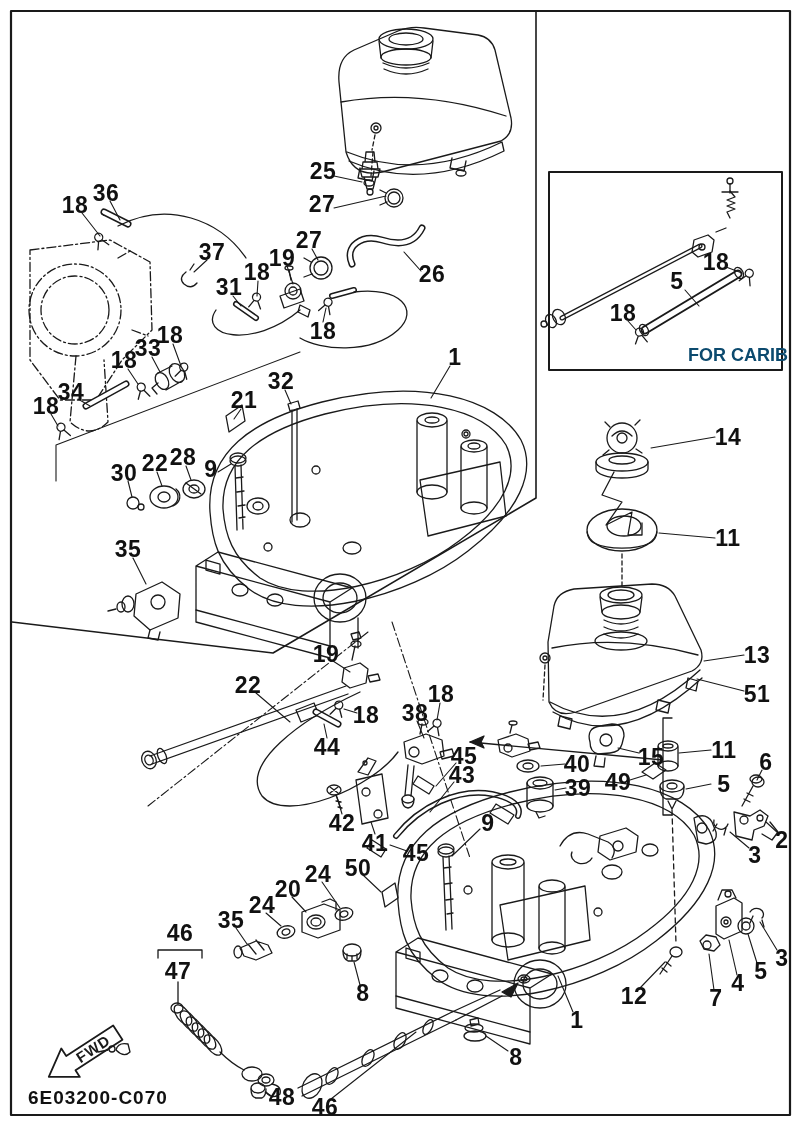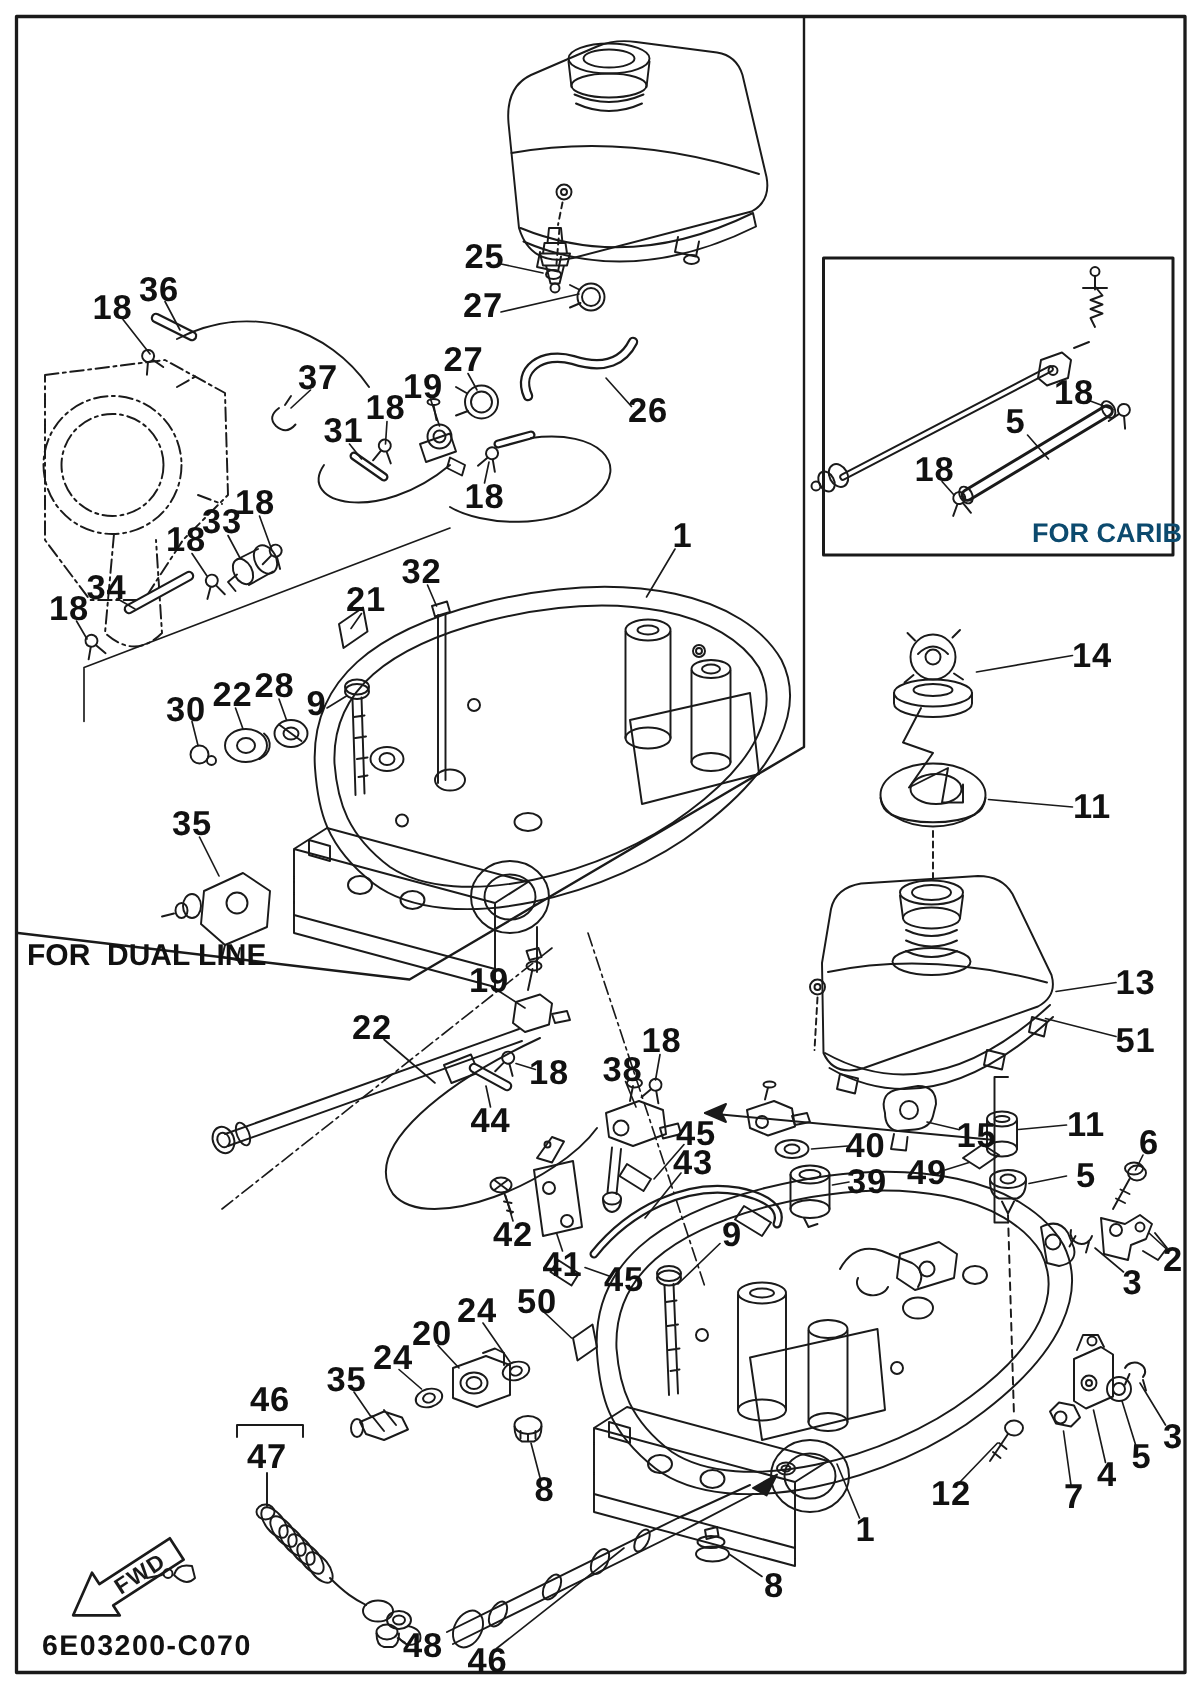--- a/index.html
+++ b/index.html
@@ -522,17 +522,16 @@
       <div class="callout" style="left: 577px; top: 1020px;">1</div>
       <div class="callout" style="left: 716px; top: 998px;">7</div>
       <div class="callout" style="left: 738px; top: 983px;">4</div>
       <div class="callout" style="left: 761px; top: 971px;">5</div>
       <div class="callout" style="left: 782px; top: 958px;">3</div>
       <div class="callout" style="left: 516px; top: 1057px;">8</div>
       <div class="callout" style="left: 282px; top: 1097px;">48</div>
       <div class="callout" style="left: 325px; top: 1107px;">46</div>
     </div>
 
-<div class="sec-label" style="left:18px;top:626px;">FOR  DUAL LINE</div>
 <div class="carib-label" style="left:688px;top:345px;">FOR CARIB</div>
 <div class="code-label" style="left:28px;top:1087px;">6E03200-C070</div>
 
 </div>
 
 </body></html>

